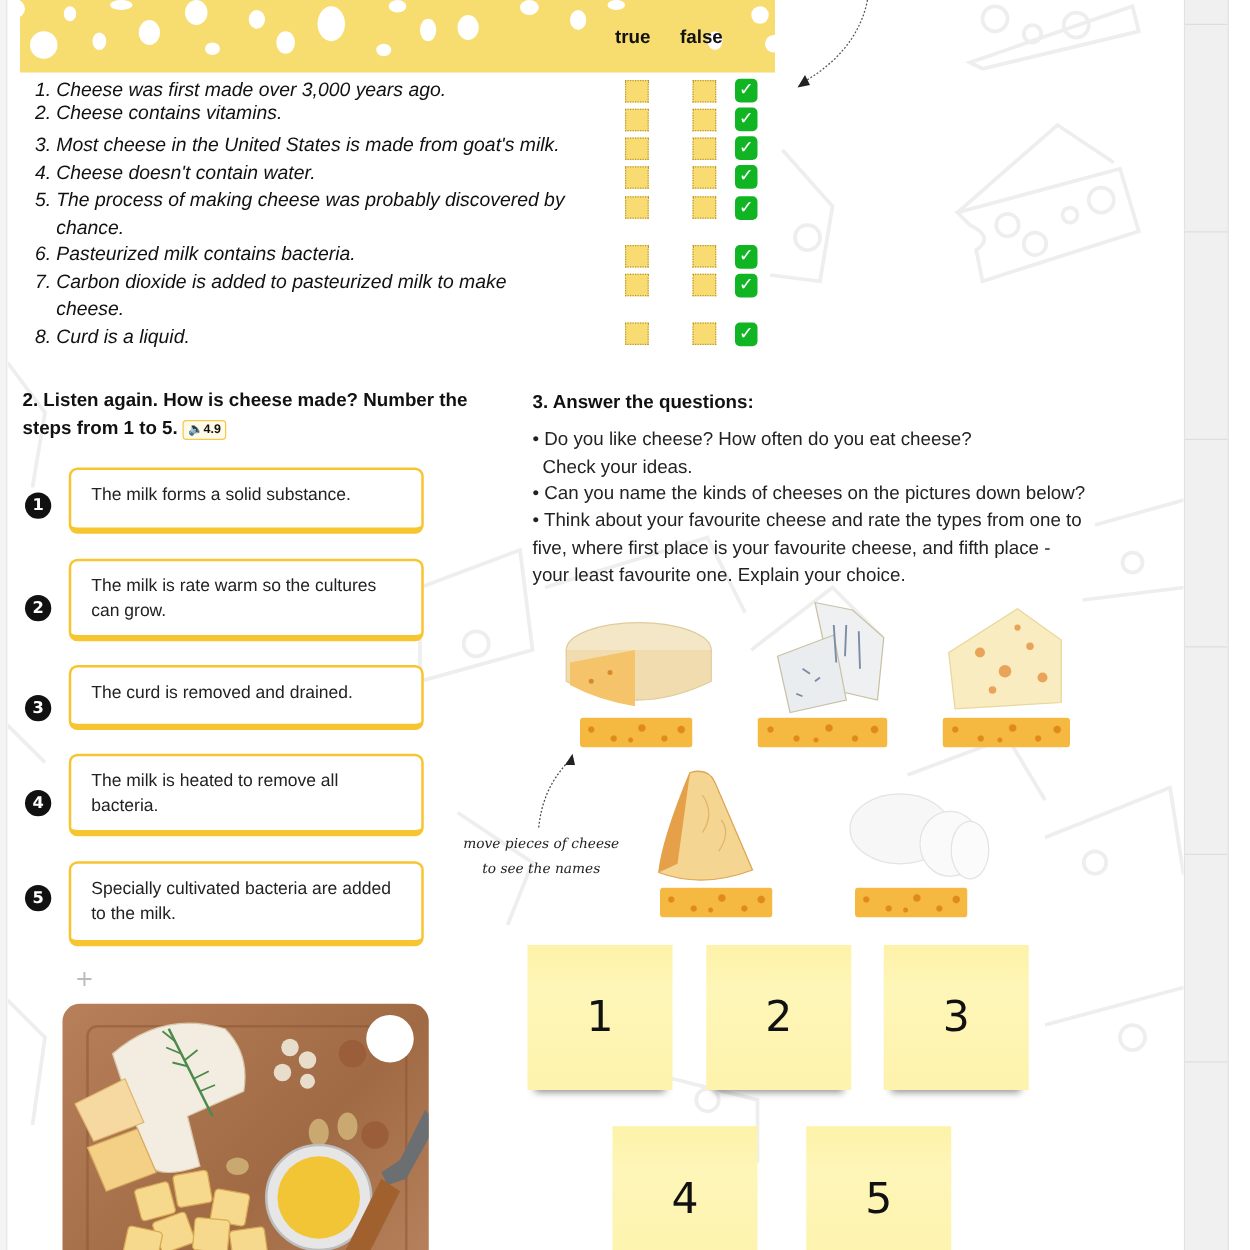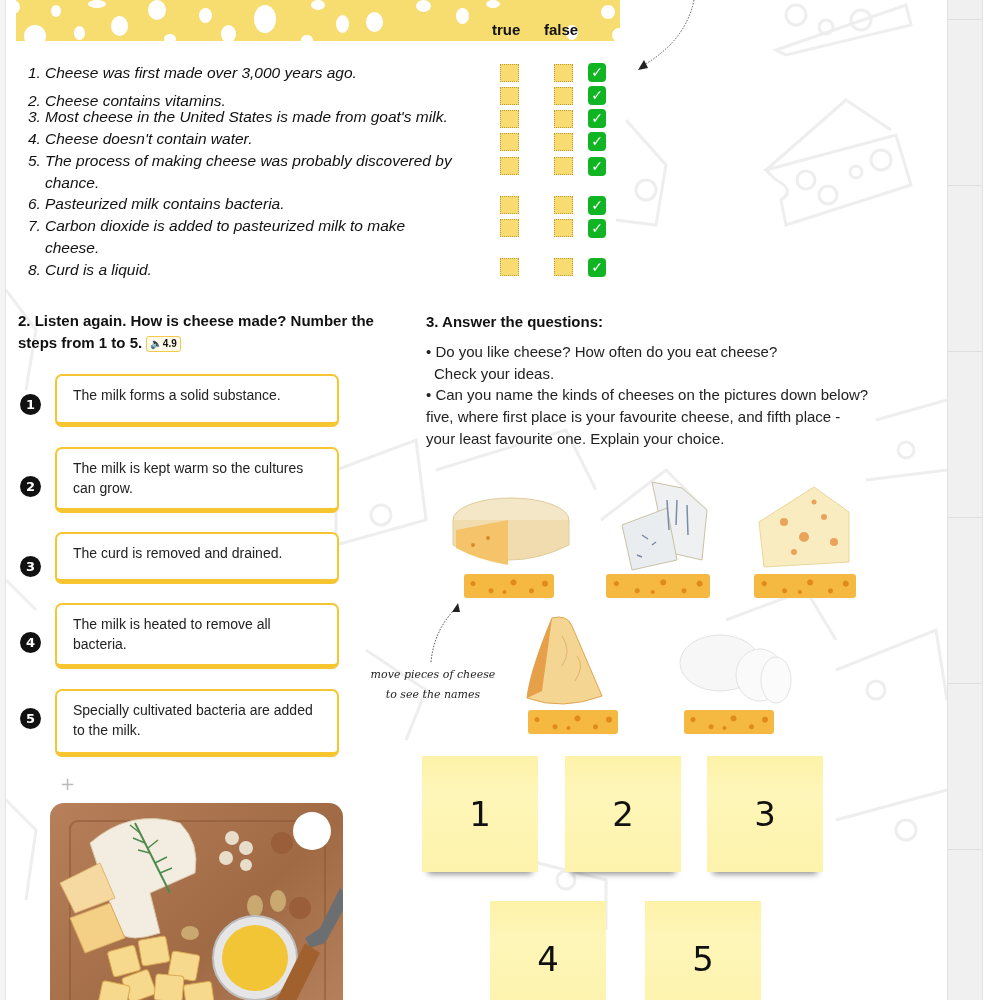--- a/index.html
+++ b/index.html
@@ -10,21 +10,21 @@
   .right-gutter { position: absolute; left: 947px; top: 0; width: 36px; height: 1000px; background: #f0f0f0; border-left: 1px solid #e2e2e2; border-right: 1px solid #e2e2e2; }
   .right-gutter .gl { position: absolute; left: 0; width: 100%; height: 1px; background: #dedede; }
   .left-gutter { position: absolute; left: 0; top: 0; width: 6px; height: 1000px; background: #f4f4f4; border-right: 1px solid #e4e4e4; }
 
   .page { position: absolute; left: 6px; top: 0; width: 941px; height: 1000px; background: #fff; overflow: hidden; }
 
   
   .bg-cheese { position: absolute; pointer-events: none; }
 
   
-  .banner { position: absolute; left: 10px; top: 0; width: 604px; height: 41px; background: #f7dc6f; overflow: hidden; }
+  .banner { position: absolute; left: 10px; top: 0; width: 604px; height: 58px; background: #f7dc6f; overflow: hidden; }
   .banner .hole { position: absolute; background: #fff; border-radius: 50%; }
   .tf-label { position: absolute; top: 21px; font-family: "Liberation Sans", sans-serif; font-weight: bold; font-size: 15px; color: #111; }
 
   
   .tf-list { position: absolute; left: 22px; top: 62px; width: 460px; font-family: "Liberation Sans", sans-serif; font-size: 15.5px; color: #111; }
   .tf-item { position: absolute; left: 0; width: 460px; line-height: 21.5px; font-style: italic; }
   .tf-item .num { display: inline-block; width: 17px; }
   .tf-item .txt { display: inline-block; vertical-align: top; width: 440px; }
   .cb { position: absolute; width: 19px; height: 18px; background: #f8dc72; border: 1px dotted #b99b3c; }
   .check { position: absolute; width: 18px; height: 19px; background: #11b524; border-radius: 4px; color: #fff; font-size: 14px; font-weight: bold; text-align: center; line-height: 19px; }
@@ -131,21 +131,21 @@
     <span class="tf-label" style="left:528px">false</span>
   </div>
 
   <svg class="curve-arrow" width="60" height="75" viewBox="0 0 60 75">
     <path d="M58 0 Q50 40 8 65" fill="none" stroke="#555" stroke-width="1" stroke-dasharray="1.5 1.5"></path>
     <polygon points="2,70 8,60 12,68" fill="#222"></polygon>
   </svg>
 
   <div class="tf-list">
     <div class="tf-item" style="top:0"><span class="num">1.</span><span class="txt">Cheese was first made over 3,000 years ago.</span></div>
-    <div class="tf-item" style="top:28px"><span class="num">2.</span><span class="txt">Cheese contains vitamins.</span></div>
+    <div class="tf-item" style="top:18px"><span class="num">2.</span><span class="txt">Cheese contains vitamins.</span></div>
     <div class="tf-item" style="top:44px"><span class="num">3.</span><span class="txt">Most cheese in the United States is made from goat's milk.</span></div>
     <div class="tf-item" style="top:66px"><span class="num">4.</span><span class="txt">Cheese doesn't contain water.</span></div>
     <div class="tf-item" style="top:88px"><span class="num">5.</span><span class="txt" style="width:420px">The process of making cheese was probably discovered by chance.</span></div>
     <div class="tf-item" style="top:131px"><span class="num">6.</span><span class="txt">Pasteurized milk contains bacteria.</span></div>
     <div class="tf-item" style="top:153px"><span class="num">7.</span><span class="txt" style="width:400px">Carbon dioxide is added to pasteurized milk to make cheese.</span></div>
     <div class="tf-item" style="top:197px"><span class="num">8.</span><span class="txt">Curd is a liquid.</span></div>
   </div>
 
   <div class="cb" style="left:494px;top:64px"></div>
   <div class="cb" style="left:548px;top:64px"></div>
@@ -184,21 +184,21 @@
     <span>steps from 1 to 5.</span>
     <span class="audio-badge"><span>🔈</span><span>4.9</span></span>
   </div>
 
   <div class="step-row" style="top:374px">
     <div class="step-num" style="top:20px">1</div>
     <div class="step-box" style="top:0;height:53px">The milk forms a solid substance.</div>
   </div>
   <div class="step-row" style="top:447px">
     <div class="step-num" style="top:29px">2</div>
-    <div class="step-box" style="top:0;height:66px">The milk is kept warm so the cultures can grow.</div>
+    <div class="step-box" style="top:0;height:66px">The milk is rate warm so the cultures can grow.</div>
   </div>
   <div class="step-row" style="top:532px">
     <div class="step-num" style="top:24px">3</div>
     <div class="step-box" style="top:0;height:52px">The curd is removed and drained.</div>
   </div>
   <div class="step-row" style="top:603px">
     <div class="step-num" style="top:29px">4</div>
     <div class="step-box" style="top:0;height:66px">The milk is heated to remove all bacteria.</div>
   </div>
   <div class="step-row" style="top:689px">
@@ -240,20 +240,21 @@
       <path d="M300 95 L290 85 L270 125 L255 135 L260 145 L275 140 Z" fill="#6c6f72"></path>
       <path d="M255 140 L270 150 L240 210 L220 210 Z" fill="#a0612e"></path>
     </svg>
   </div>
 
   <div class="sec-title" style="left:420px;top:311px">3. Answer the questions:</div>
   <div class="q-list">
     <div>• Do you like cheese? How often do you eat cheese?</div>
     <div style="padding-left:8px">  Check your ideas.</div>
     <div>• Can you name the kinds of cheeses on the pictures down below?</div>
+    <div>• Think about your favourite cheese and rate the types from one to</div>
     <div>five, where first place is your favourite cheese, and fifth place -</div>
     <div>your least favourite one. Explain your choice.</div>
   </div>
 
   <svg class="cheese-img" style="left:442px;top:490px" width="126" height="80" viewBox="0 0 126 80">
     <ellipse cx="63" cy="30" rx="58" ry="22" fill="#f4e7c8" stroke="#e0cc9a"></ellipse>
     <path d="M5 30 L5 55 Q60 85 121 55 L121 30" fill="#f0dcae" stroke="#e0cc9a"></path>
     <path d="M8 40 L60 30 L60 75 Q30 70 8 58 Z" fill="#f5c46a"></path>
     <circle cx="25" cy="55" r="2" fill="#d68b2a"></circle>
       <circle cx="40" cy="48" r="2" fill="#d68b2a"></circle>

